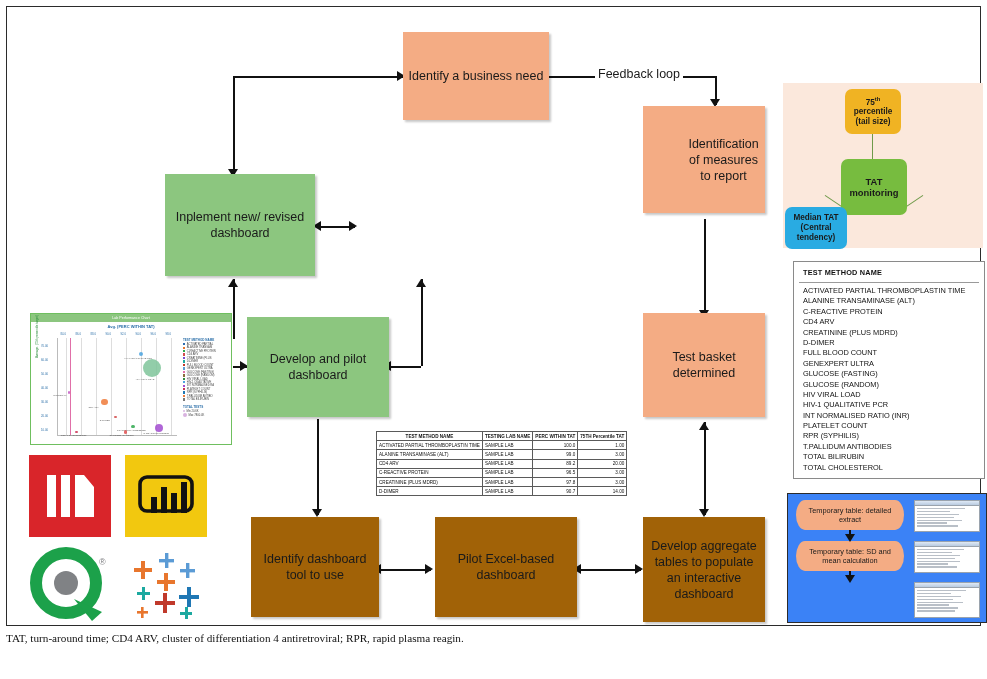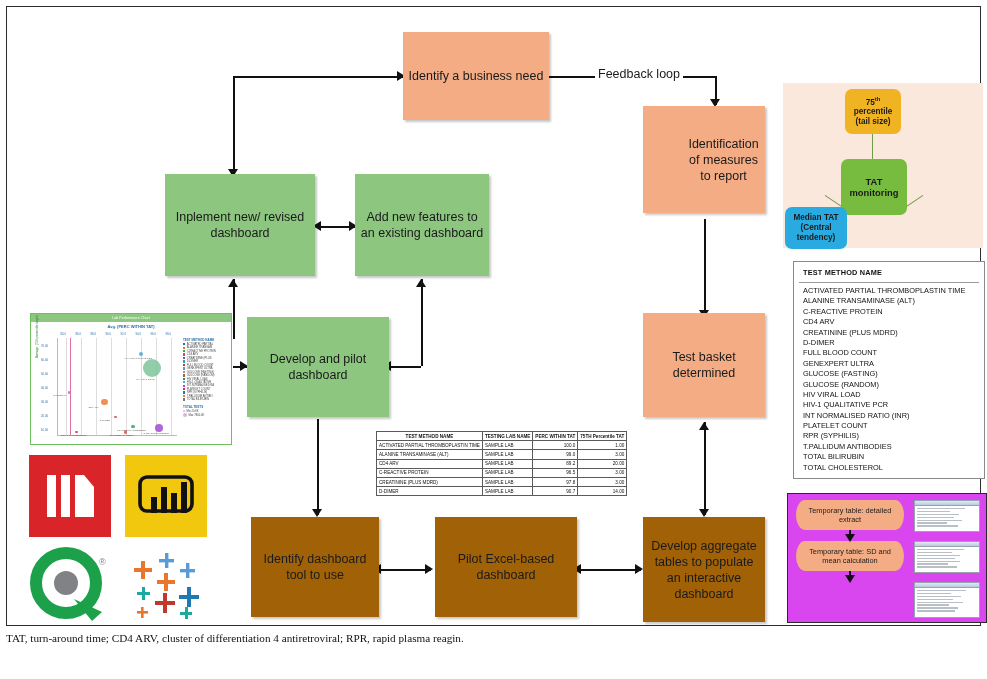--- a/index.html
+++ b/index.html
@@ -118,21 +118,21 @@
     color: #111;
     white-space: nowrap;
   }
   #tm-list { margin: 0; }
 
   
   #tmp-panel {
     position: absolute;
     left: 780px; top: 486px;
     width: 200px; height: 130px;
-    background: #d946ef;
+    background: #3b82f6;
     border: 1.5px solid #2b2b2b;
   }
   .cyl {
     position: absolute;
     left: 8px;
     width: 108px;
     background: #F4AC84;
     border-radius: 9px / 50%;
     display: flex; align-items: center; justify-content: center;
     text-align: center;
@@ -284,23 +284,20 @@
     </div>
 
     <div class="box salmon" style="left:636px; top:306px; width:122px; height:104px;">
       <span>Test basket determined</span>
     </div>
 
     <div class="box green" style="left:158px; top:167px; width:150px; height:102px;">
       <span>Inplement new/ revised dashboard</span>
     </div>
 
-    <div class="box green" style="left:348px; top:167px; width:134px; height:102px;">
-      <span>Add new features to an existing dashboard</span>
-    </div>
 
     <div class="box green" style="left:240px; top:310px; width:142px; height:100px;">
       <span>Develop and pilot dashboard</span>
     </div>
 
     <div class="box blue" style="left:244px; top:510px; width:128px; height:100px;">
       <span>Identify dashboard tool to use</span>
     </div>
 
     <div class="box blue" style="left:428px; top:510px; width:142px; height:100px;">

